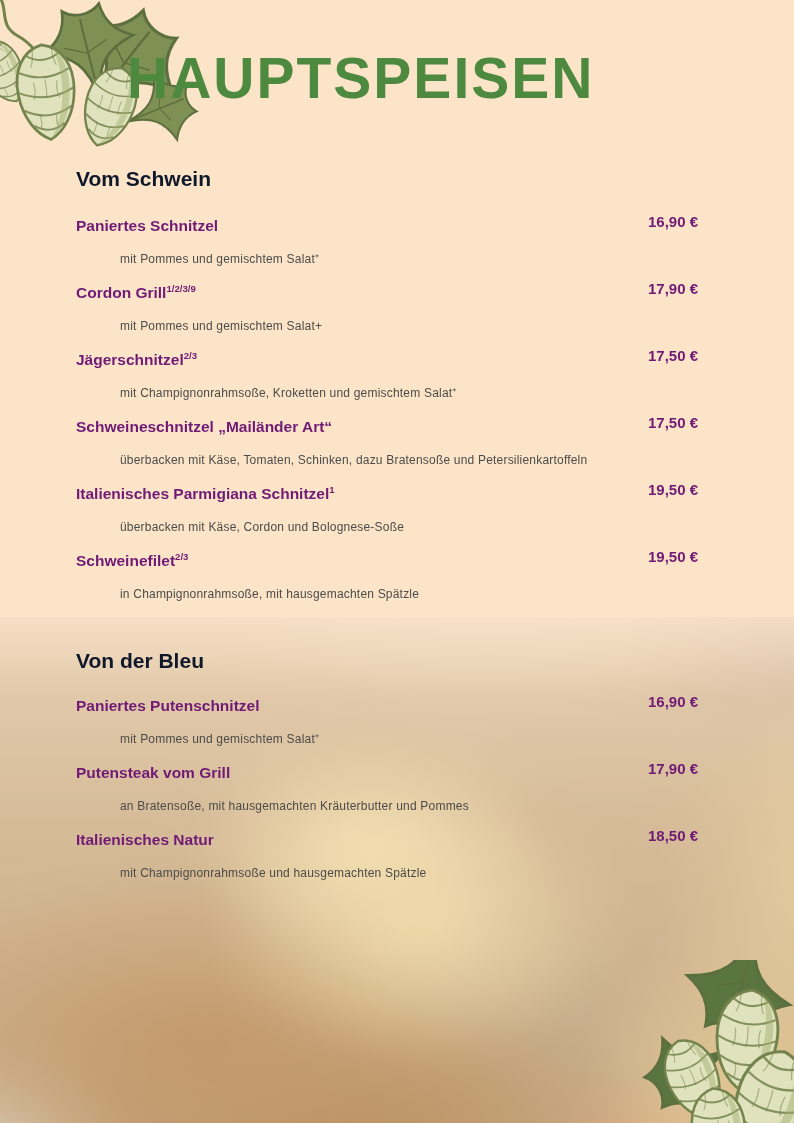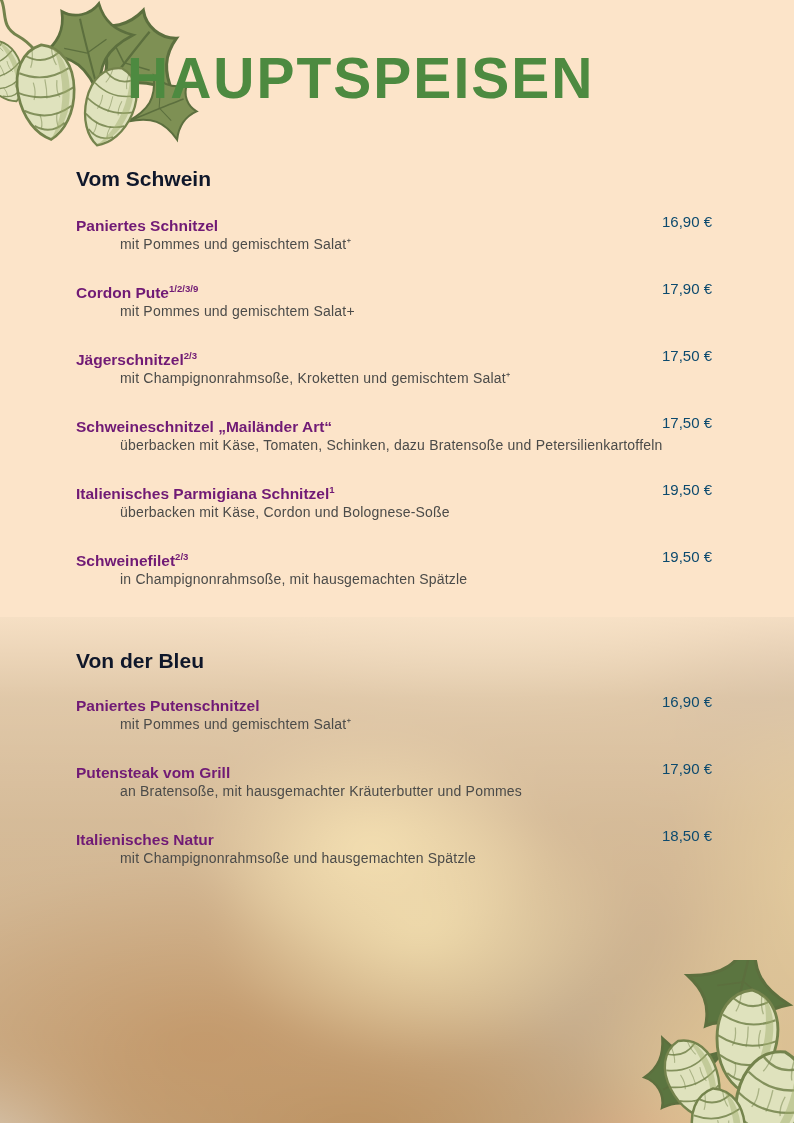--- a/index.html
+++ b/index.html
@@ -29,27 +29,27 @@
   .menu-bottom .section-heading { margin-bottom:18px; }
 
   .item { position:relative; height:67px; }
   .item-name {
     font-size:15.5px; font-weight:700; color:#701a75; line-height:19px;
   }
   .item-name .sup {
     vertical-align:super; font-size:62%; font-weight:600; letter-spacing:0;margin-top:36px;
   }
   .item-desc {
-    font-size:14px; color:#4b4b49; line-height:12px; margin-top:3px;
+    font-size:12px; color:#4b4b49; line-height:12px; margin-top:18px;
     letter-spacing:0.2px;
     padding-left:44px;
   }
   .item-price {
-    position:absolute; top:1px; right:4px;
-    font-size:15px; font-weight:400; color:#0c4a6e;
+    position:absolute; top:1px; right:18px;
+    font-size:15px; font-weight:700; color:#701a75;
   }
 
   
   .photo {
     position:absolute; left:0; top:617px; width:794px; height:506px;
     overflow:hidden; background:#c7ab87;
   }
   .photo-blur {
     position:absolute; left:-50px; top:-50px; right:-50px; bottom:-50px;
     filter:blur(16px);
@@ -130,21 +130,21 @@
   <div class="menu menu-top">
     <div class="section-heading">Vom Schwein</div>
 
     <div class="item">
       <div class="item-name"><span>Paniertes Schnitzel</span><span class="sup"></span></div>
       <div class="item-desc">mit Pommes und gemischtem Salat⁺</div>
       <div class="item-price">16,90 €</div>
     </div>
 
     <div class="item">
-      <div class="item-name"><span>Cordon Pute</span><span class="sup">1/2/3/9</span></div>
+      <div class="item-name"><span>Cordon Grill</span><span class="sup">1/2/3/9</span></div>
       <div class="item-desc">mit Pommes und gemischtem Salat+</div>
       <div class="item-price">17,90 €</div>
     </div>
 
     <div class="item">
       <div class="item-name"><span>Jägerschnitzel</span><span class="sup">2/3</span></div>
       <div class="item-desc">mit Champignonrahmsoße, Kroketten und gemischtem Salat⁺</div>
       <div class="item-price">17,50 €</div>
     </div>
 
@@ -175,21 +175,21 @@
       <div class="section-heading">Von der Bleu</div>
 
       <div class="item">
         <div class="item-name"><span>Paniertes Putenschnitzel</span><span class="sup"></span></div>
         <div class="item-desc">mit Pommes und gemischtem Salat⁺</div>
         <div class="item-price">16,90 €</div>
       </div>
 
       <div class="item">
         <div class="item-name"><span>Putensteak vom Grill</span><span class="sup"></span></div>
-        <div class="item-desc">an Bratensoße, mit hausgemachter Kräuterbutter und Pommes</div>
+        <div class="item-desc">an Bratensoße, mit hausgemachten Kräuterbutter und Pommes</div>
         <div class="item-price">17,90 €</div>
       </div>
 
       <div class="item">
         <div class="item-name"><span>Italienisches Natur</span><span class="sup"></span></div>
         <div class="item-desc">mit Champignonrahmsoße und hausgemachten Spätzle</div>
         <div class="item-price">18,50 €</div>
       </div>
     </div>
   </div>

